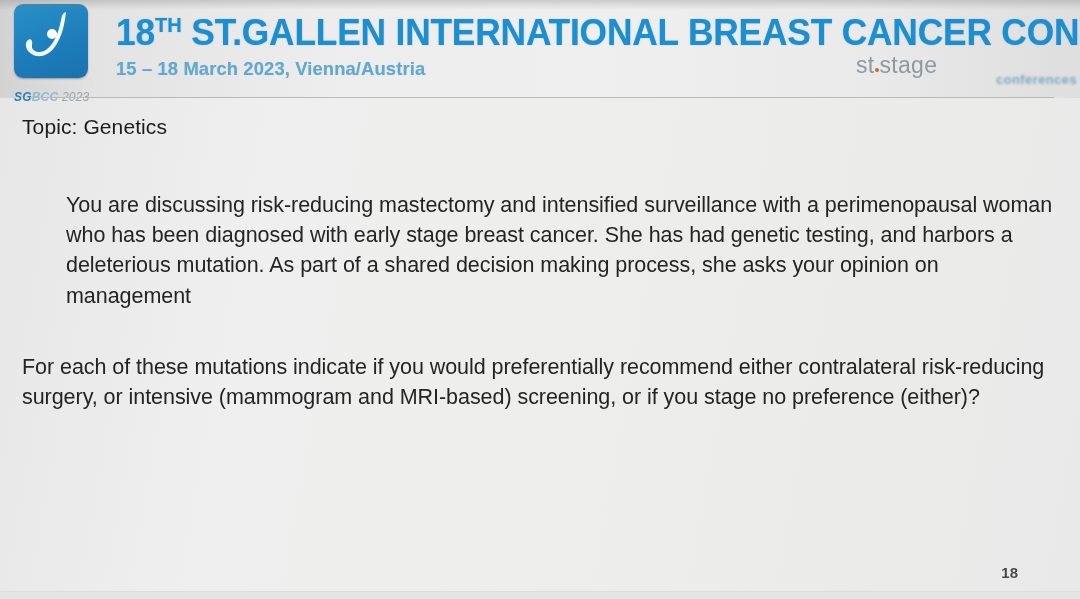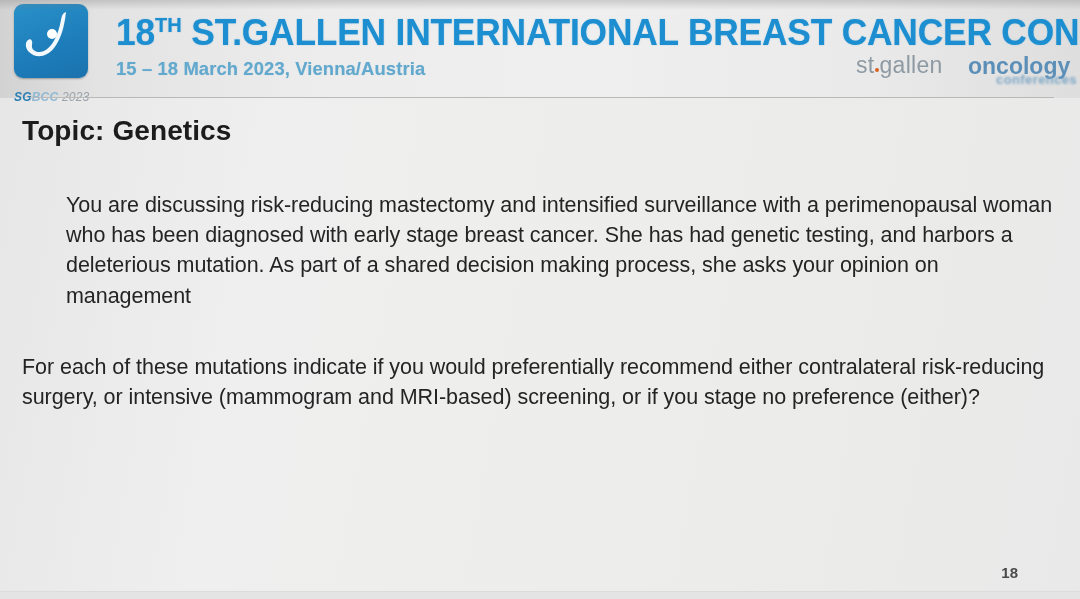--- a/index.html
+++ b/index.html
@@ -163,22 +163,22 @@
     top: 97px;
     height: 1px;
     background: #b9b9b9;
   }
 
   
   #topic {
     position: absolute;
     left: 22px;
     top: 115px;
-    font-size: 28px;
-    font-weight: bold;
+    font-size: 21px;
+    font-weight: normal;
     color: #1c1c1c;
     letter-spacing: .1px;
   }
 
   .para {
     position: absolute;
     left: 22px;
     right: 18px;
     font-size: 21.5px;
     line-height: 30.2px;
@@ -224,22 +224,21 @@
         <span class="sg">SG</span><span class="bcc">BCC</span><span class="yr"> 2023</span>
       </div>
     </div>
 
     <div id="title-wrap">
       <div id="conf-title"><span>18</span><span class="sup">TH</span><span> ST.GALLEN INTERNATIONAL BREAST CANCER CONFERENCE 2023</span></div>
       <div id="conf-dates">15 – 18 March 2023, Vienna/Austria</div>
     </div>
 
     <div id="org-logo">
-      <div class="lineA"><span>st</span><span class="dotmark"></span><span>gallen</span></div>
-      <div class="lineB">oncology</div>
+      <div class="lineA"><span>st</span><span class="dotmark"></span><span>stage</span></div>
       <div class="lineC">conferences</div>
     </div>
 
     <div id="header-rule"></div>
   </div>
 
   <div id="topic">Topic: Genetics</div>
 
   <div class="para" id="para-1">You are discussing risk-reducing mastectomy and intensified surveillance with a perimenopausal woman who has been diagnosed with early stage breast cancer. She has had genetic testing, and harbors a deleterious mutation. As part of a shared decision making process, she asks your opinion on management</div>
 

